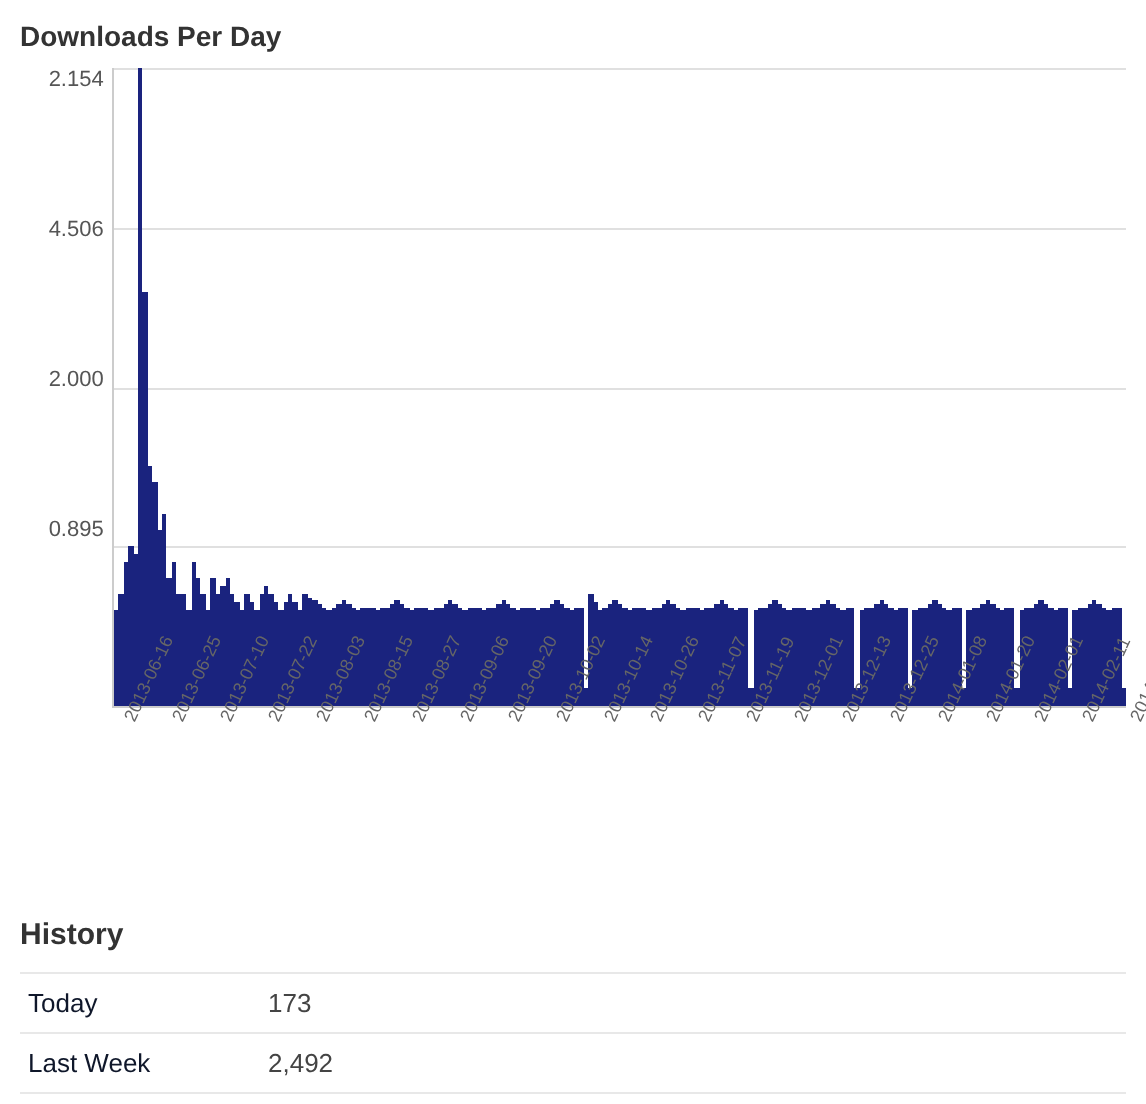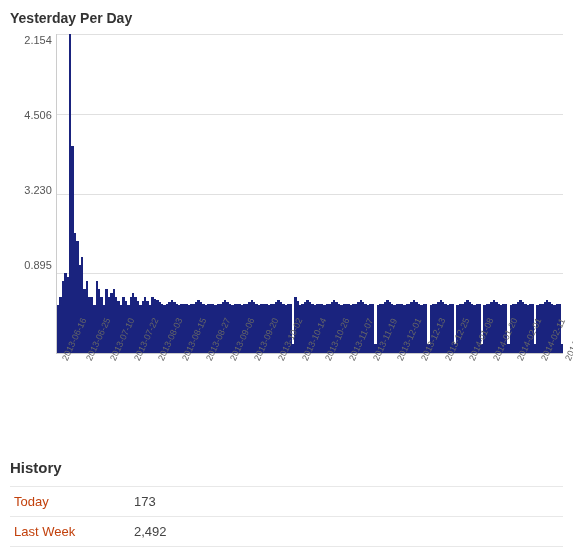--- a/index.html
+++ b/index.html
@@ -76,42 +76,42 @@
       border-bottom: 1px solid #e8e8e8;
     }
     .history-table tr:first-child {
       border-top: 1px solid #e8e8e8;
     }
     .history-table td {
       padding: 7px 4px;
       color: #444;
     }
     .history-table td:first-child {
-      color: #c2410c;
+      color: #0f172a;
       width: 120px;
     }
     .history-table td:last-child {
       font-weight: normal;
     }
     .chart-outer {
       display: flex;
       flex-direction: column;
     }
   </style>
 </head>
 <body>
 
 <div class="chart-section">
-  <div class="chart-title">Yesterday Per Day</div>
+  <div class="chart-title">Downloads Per Day</div>
   <div class="chart-outer">
     <div style="display:flex;">
       <div style="width:50px; position:relative; height:300px;">
         <div style="position:absolute; top:0; right:4px; font-size:11px; color:#555;">2.154</div>
         <div style="position:absolute; top:25%; right:4px; font-size:11px; color:#555;">4.506</div>
-        <div style="position:absolute; top:50%; right:4px; font-size:11px; color:#555;">3.230</div>
+        <div style="position:absolute; top:50%; right:4px; font-size:11px; color:#555;">2.000</div>
         <div style="position:absolute; top:75%; right:4px; font-size:11px; color:#555;">0.895</div>
       </div>
       <div class="chart-container" id="chart-container">
         <div class="grid-lines">
           <div class="grid-line" style="top:0%;"></div>
           <div class="grid-line" style="top:25%;"></div>
           <div class="grid-line" style="top:50%;"></div>
           <div class="grid-line" style="top:75%;"></div>
         </div>
         <div class="bars-area" id="bars-area">

